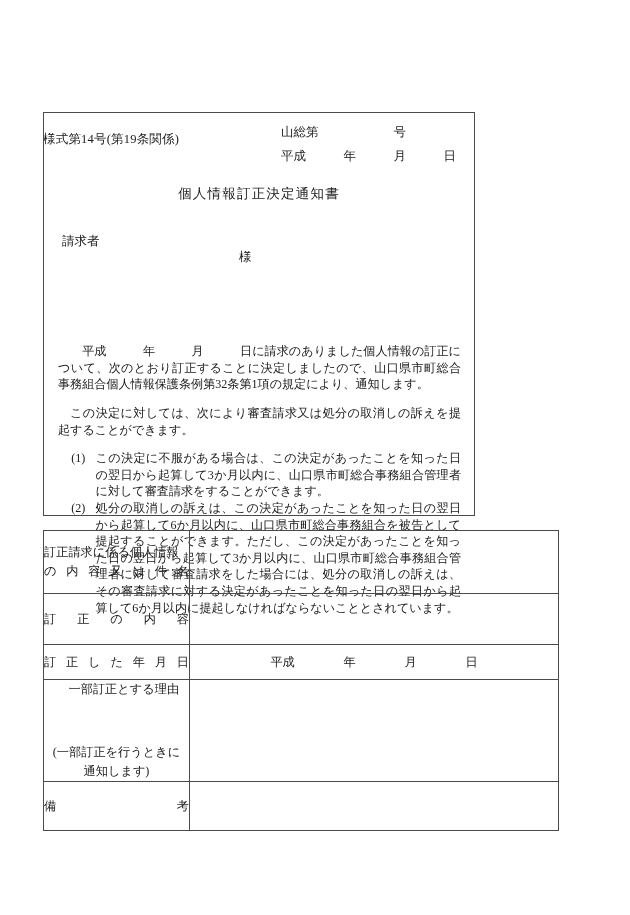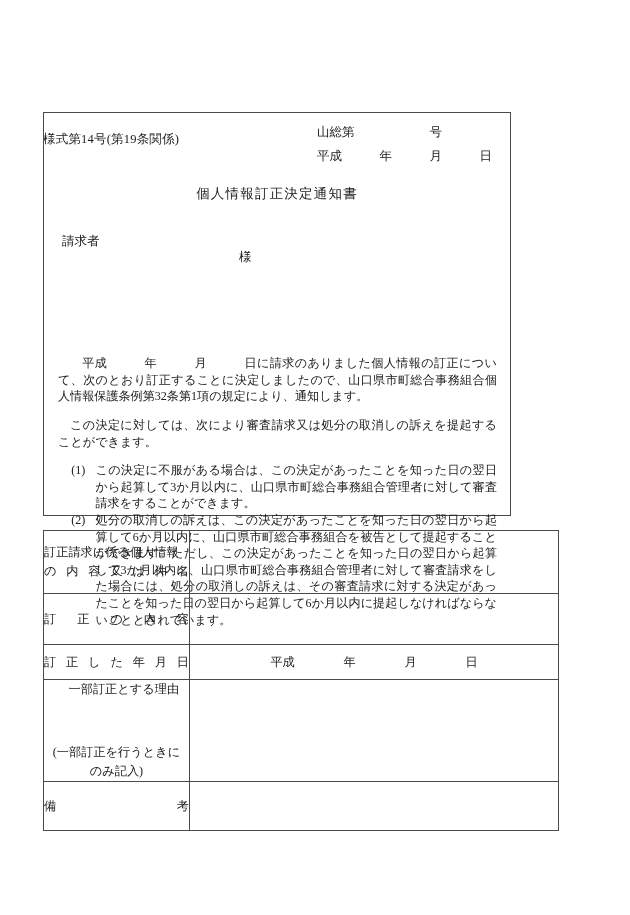--- a/index.html
+++ b/index.html
@@ -30,21 +30,21 @@
     letter-spacing: 0.2px;
     white-space: nowrap;
     margin-top: 48px;
   }
 
   
   .upper-box {
     position: absolute;
     left: 43px;
     top: 112px;
-    width: 468px;
+    width: 432px;
     height: 404px;
     border: 1px solid #4a4a4a;
     box-sizing: border-box;
   }
 
   .doc-meta {
     position: absolute;
     right: 18px;
     top: 7px;
     font-size: 12.5px;
@@ -100,21 +100,21 @@
     line-height: 14px;
     text-align: center;
     box-sizing: border-box;
     color: #333;
   }
 
   .body-text {
     position: absolute;
     left: 14px;
     right: 13px;
-    top: 230px;
+    top: 218px;
     font-size: 12.1px;
     line-height: 16.6px;
     text-align: justify;
     text-justify: inter-ideograph;
   }
   .para-main {
     text-indent: 2em;
   }
   .para-appeal {
     text-indent: 1em;
@@ -265,21 +265,21 @@
         </td>
         <td class="value-cell r-date">
           <div class="date-inline">平成　　　　年　　　　月　　　　日</div>
         </td>
       </tr>
 
       <tr>
         <td class="label-cell r-reason reason-label">
           <span class="l1">一部訂正とする理由</span>
           <span class="l2">(一部訂正を行うときに</span>
-          <span class="l3">のみ記入)</span>
+          <span class="l3">通知します)</span>
         </td>
         <td class="value-cell r-reason"></td>
       </tr>
 
       <tr>
         <td class="label-cell r-note">
           <div class="justify-line">
             <span>備</span>
             <span>考</span>
           </div>

